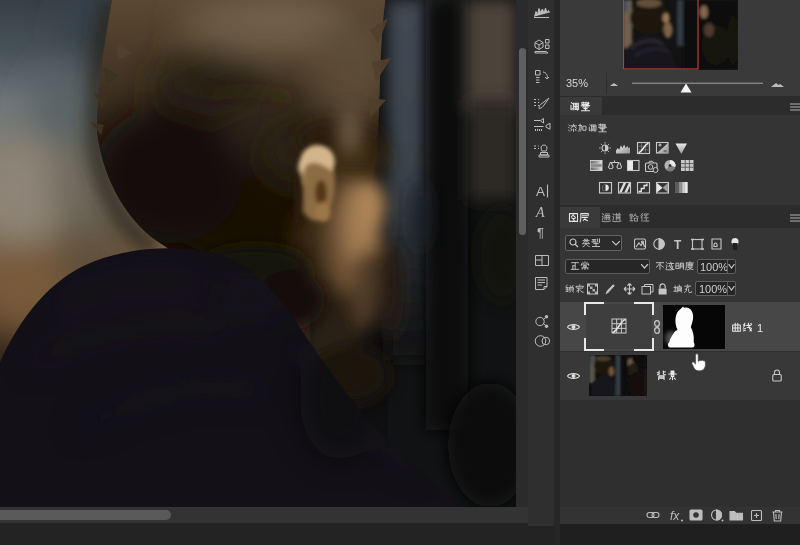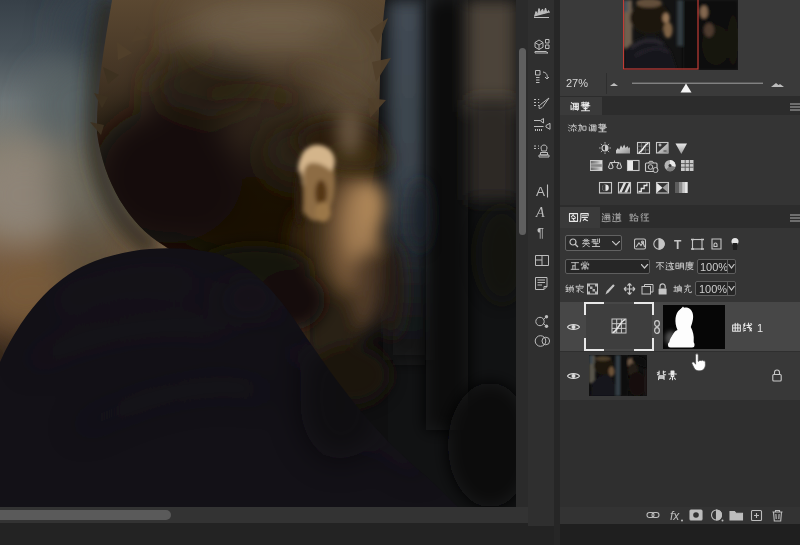--- a/index.html
+++ b/index.html
@@ -334,21 +334,21 @@
 <rect x="73" y="0" width="42" height="70" fill="#100f0f"></rect>
 <ellipse cx="81" cy="12" rx="4" ry="6.5" fill="#836850"></ellipse>
 <path d="M84,2 C94,0 106,4 109,12 L108,26 C100,24 90,20 85,14 Z" fill="#0a0a0a"></path>
 <ellipse cx="93" cy="45" rx="14" ry="20" fill="#161310"></ellipse>
 <ellipse cx="86" cy="30" rx="5" ry="7" fill="#4e3b2e"></ellipse>
 <ellipse cx="110" cy="40" rx="6" ry="25" fill="#15120e"></ellipse>
 </g>
 <rect x="0.5" y="-1" width="74.5" height="70" fill="none" stroke="#c23c36" stroke-width="1.2"></rect>
 </svg>
 <div class="abs" style="left:560px;top:71px;width:240px;height:25px;background:#3a3a3a"></div>
-<div class="abs" style="left:566px;top:77px;color:#d6d6d6;font-size:11px">27%</div>
+<div class="abs" style="left:566px;top:77px;color:#d6d6d6;font-size:11px">35%</div>
 <div class="abs" style="left:606px;top:73px;width:1px;height:21px;background:#2e2e2e"></div>
 <svg class="abs" style="left:608px;top:79px" width="180" height="16" viewBox="0 0 180 16">
 <path d="M2,7 l4,-3 4,3 z" fill="#bdbdbd"></path>
 <rect x="24" y="3.6" width="131" height="1.3" fill="#8a8a8a"></rect>
 <path d="M78,4.5 l5.5,9 h-11 z" fill="#f5f5f5"></path>
 <path d="M163,8 l5,-4 5,4 z M168,8 l4,-3 4,3 z" fill="#bdbdbd"></path>
 </svg>
 
 <div class="abs" style="left:560px;top:96px;width:240px;height:19px;background:#2c2c2c"></div>
 <div class="abs" style="left:560px;top:97px;width:42px;height:18px;background:#3a3a3a"></div>

